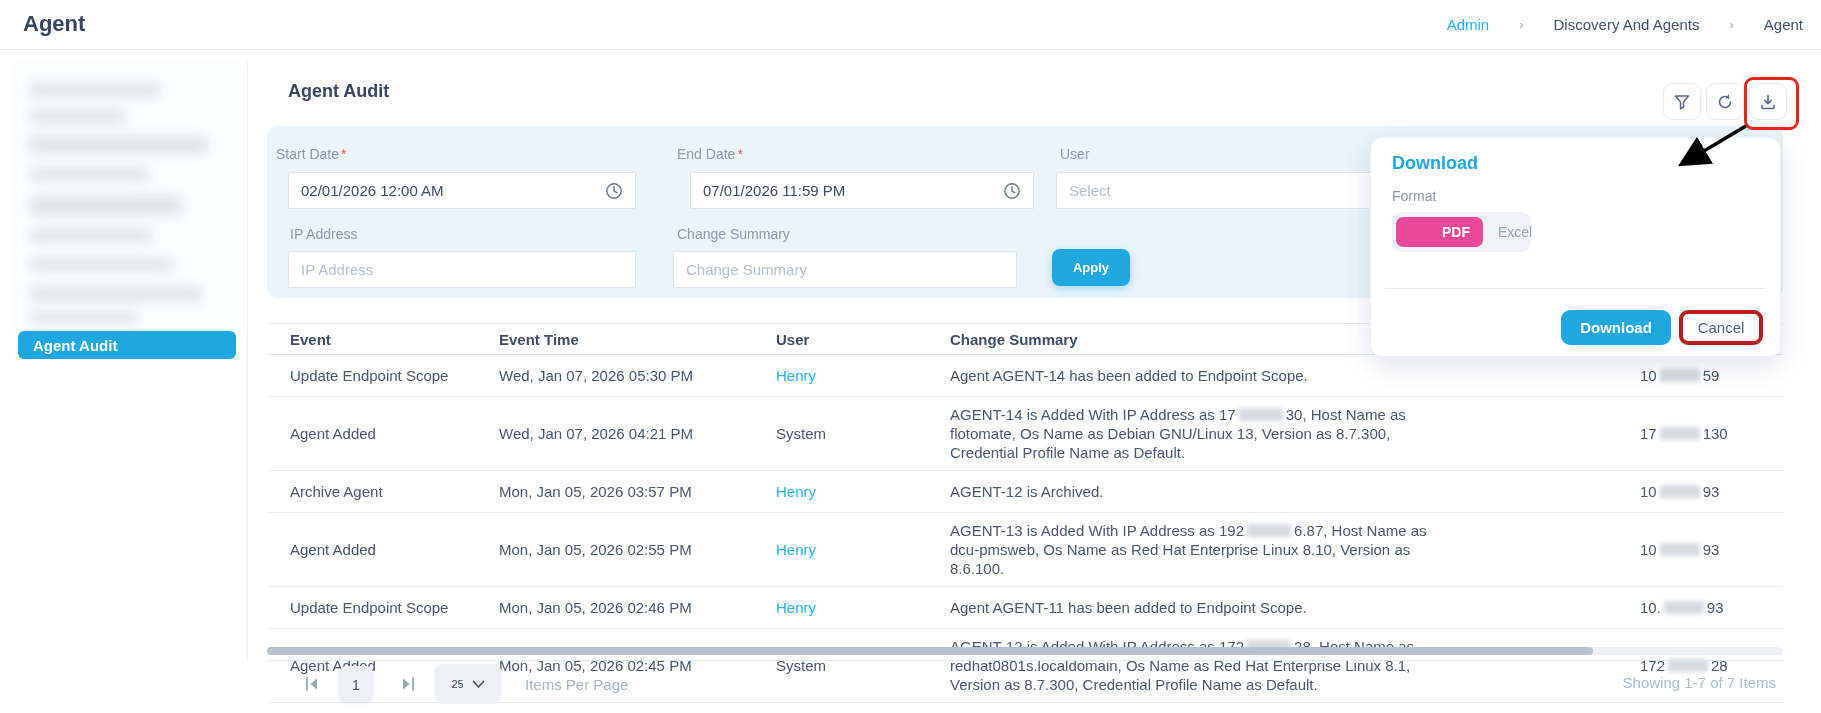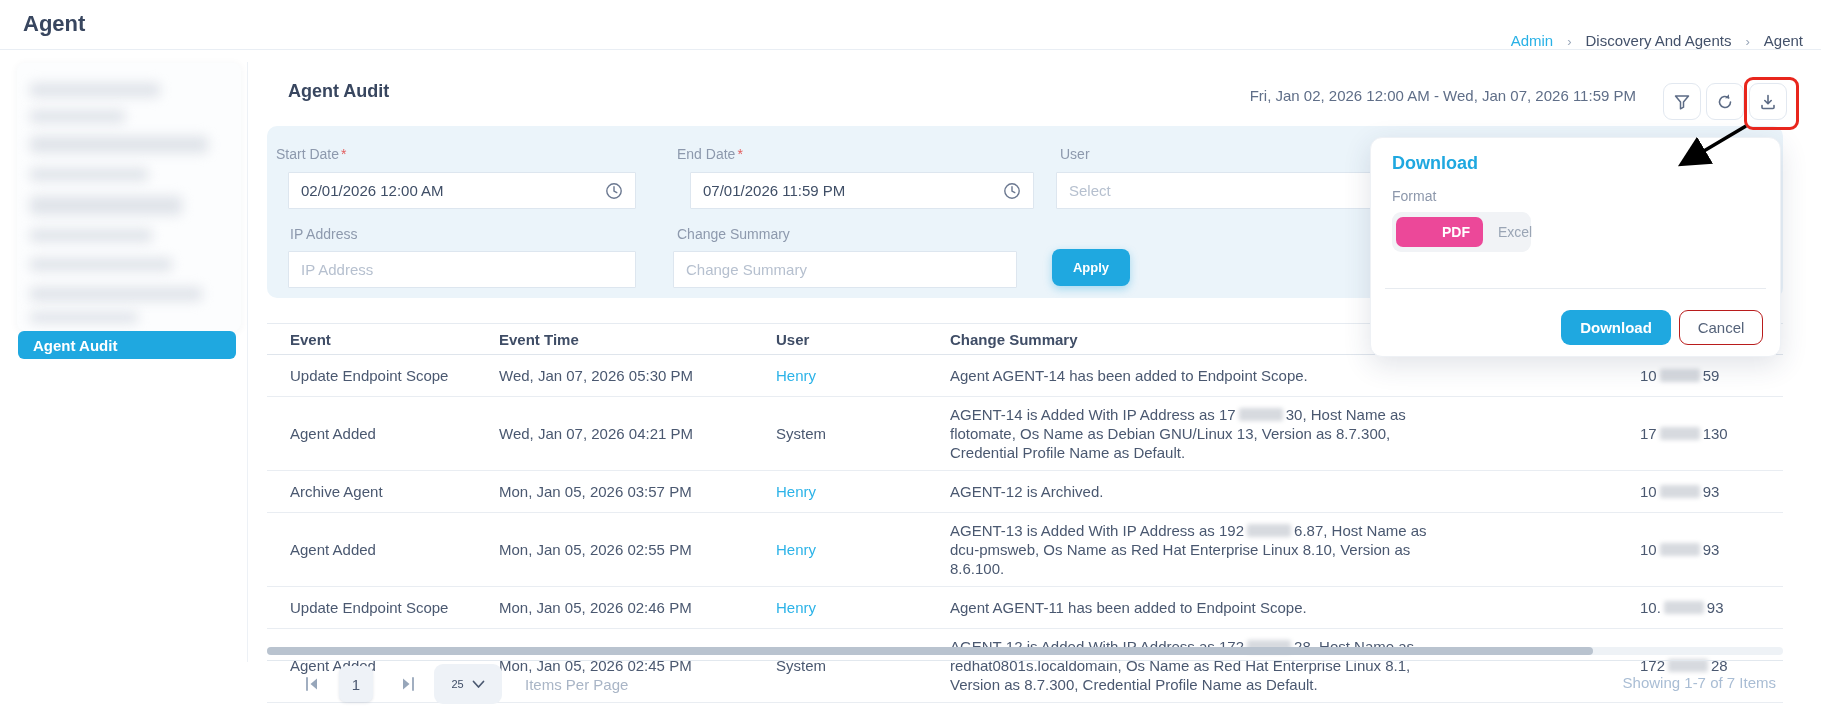--- a/index.html
+++ b/index.html
@@ -2,21 +2,21 @@
 <html><head>
 <meta charset="utf-8">
 <style>
   html,body{margin:0;padding:0;background:#fff;}
   #app{position:relative;width:1821px;height:713px;background:#fff;overflow:hidden;
        font-family:"Liberation Sans",sans-serif;color:#45536b;}
   
   .topbar{position:absolute;left:0;top:0;width:1821px;height:49px;background:#fff;
           border-bottom:1px solid #e9eef4;}
   .page-title{position:absolute;left:23px;top:11px;font-size:22px;font-weight:700;color:#38465f;}
-  .crumbs{position:absolute;right:18px;top:0;height:49px;display:flex;align-items:flex-end;gap:14px;font-size:15px;}
+  .crumbs{position:absolute;right:18px;top:0;height:49px;display:flex;align-items:center;gap:30px;font-size:15px;}
   .crumb-link{color:#29b1e6;}
   .crumb-sep{color:#9aa7ba;font-size:13px;}
   .crumb-plain{color:#43516a;}
   
   .side-card{position:absolute;left:17px;top:63px;width:224px;height:268px;background:#fcfdfe;
              border-radius:8px;box-shadow:0 1px 8px rgba(30,50,80,.05);}
   .sblur{position:absolute;background:#dfe3e9;border-radius:4px;filter:blur(6px);}
   .side-active{position:absolute;left:18px;top:331px;width:218px;height:28px;background:var(--accent);
                border-radius:6px;color:#fff;font-weight:700;font-size:15px;display:flex;align-items:center;
                padding-left:15px;box-sizing:border-box;cursor:pointer;}
@@ -71,21 +71,21 @@
   .popup-title{position:absolute;left:21px;top:15px;font-size:18px;font-weight:700;color:var(--accent);}
   .popup-format{position:absolute;left:21px;top:50px;font-size:14px;color:#8c97ab;}
   .chip-group{position:absolute;left:21px;top:74px;width:139px;height:40px;background:#f1f3f6;border-radius:9px;
               display:flex;align-items:center;padding:0 4px;box-sizing:border-box;gap:2px;}
   .chip{border-radius:7px;font-size:14px;padding:7px 13px;cursor:pointer;}
   .chip.sel{background:#ec4899;color:#fff;font-weight:700;padding-left:46px;}
   .chip.unsel{color:#9aa5b5;}
   .popup-div{position:absolute;left:14px;top:150px;width:381px;height:1px;background:#e7ebf0;}
   .popup-dl{position:absolute;left:190px;top:172px;width:110px;height:35px;background:var(--accent);border:none;
             border-radius:9px;color:#fff;font-weight:700;font-size:15px;cursor:pointer;font-family:"Liberation Sans",sans-serif;}
-  .popup-cancel{position:absolute;left:308px;top:172px;width:84px;height:35px;background:#fff;border:1px solid #b91c1c;
+  .popup-cancel{position:absolute;left:308px;top:172px;width:84px;height:35px;background:#fff;border:4px solid #b91c1c;
             border-radius:9px;color:#55637a;font-size:15px;cursor:pointer;font-family:"Liberation Sans",sans-serif;}
   .overlay-svg{position:absolute;left:0;top:0;z-index:50;pointer-events:none;}
 </style>
 </head>
 <body>
 
 <div id="app" style="--accent: #1fa8e0;">
 
   <div class="topbar">
     <div class="page-title">Agent</div>
@@ -106,21 +106,20 @@
     <div class="sblur" style="left:13px;top:133px;width:152px;height:19px;"></div>
     <div class="sblur" style="left:13px;top:166px;width:122px;height:13px;"></div>
     <div class="sblur" style="left:13px;top:195px;width:142px;height:13px;"></div>
     <div class="sblur" style="left:13px;top:224px;width:172px;height:14px;"></div>
     <div class="sblur" style="left:13px;top:249px;width:108px;height:11px;"></div>
   </div>
   <div class="side-active">Agent Audit</div>
   <div class="vdivider"></div>
 
   <div class="panel-title">Agent Audit</div>
-  <div class="range-text">Fri, Jan 02, 2026 12:00 AM - Wed, Jan 07, 2026 11:59 PM</div>
 
   <div class="icon-btn" style="left:1663px;">
     <svg width="18" height="18" viewBox="0 0 18 18">
       <path d="M2.5 3h13l-5 6v5.2l-3 1.6V9z" fill="none" stroke="#5c6b85" stroke-width="1.5" stroke-linejoin="round"></path>
     </svg>
   </div>
   <div class="icon-btn" style="left:1706px;">
     <svg width="18" height="18" viewBox="0 0 18 18">
       <path d="M14.5 9a5.5 5.5 0 1 1-1.8-4.1" fill="none" stroke="#5c6b85" stroke-width="1.6" stroke-linecap="round"></path>
       <path d="M13 1.3v4h-4z" fill="#5c6b85"></path>

